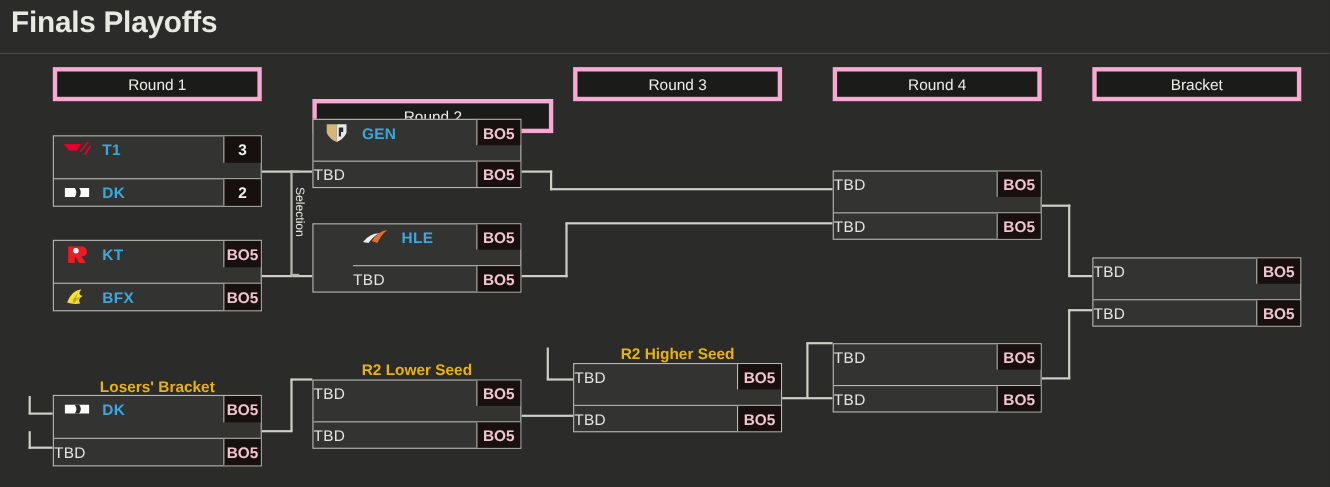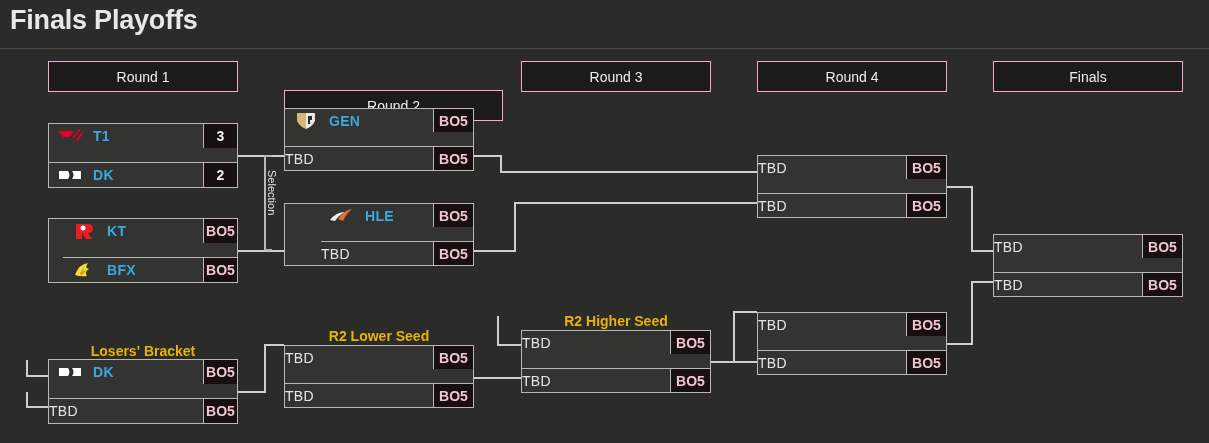--- a/index.html
+++ b/index.html
@@ -19,21 +19,21 @@
   }
   .title-rule {
     position: absolute; left: 0; top: 48px; width: 1209px; height: 1px;
     background: #4a4a47;
   }
 
   
   .round-hdr {
     position: absolute; top: 61px; height: 31px;
     background: #1b1b19;
-    border: 1px solid #f9a8d4;
+    border: 4px solid #f9a8d4;
     color: #eeeee8;
     font-size: 14px;
     display: flex; align-items: center; justify-content: center;
   }
 
   
   .match {
     position: absolute;
     border: 1px solid #b9b9b2;
     background: #333331;
@@ -109,21 +109,21 @@
 
 <div id="root">
 
   <div class="title">Finals Playoffs</div>
   <div class="title-rule"></div>
 
   <div class="round-hdr" style="left:48px;width:190px;">Round 1</div>
   <div class="round-hdr" style="left:284px;width:219px;margin-top:29px;">Round 2</div>
   <div class="round-hdr" style="left:521px;width:190px;">Round 3</div>
   <div class="round-hdr" style="left:757px;width:190px;">Round 4</div>
-  <div class="round-hdr" style="left:993px;width:190px;">Finals</div>
+  <div class="round-hdr" style="left:993px;width:190px;">Bracket</div>
 
   <div class="ln h" style="left:238px;top:155px;width:28px;"></div>
 
   <div class="ln h" style="left:238px;top:250px;width:28px;"></div>
 
   <div class="ln h" style="left:266px;top:155px;width:18px;"></div>
 
   <div class="ln h" style="left:266px;top:250px;width:18px;"></div>
 
   <div class="ln h" style="left:474px;top:155px;width:28px;"></div>
@@ -192,21 +192,21 @@
               <path d="M2 3 L24 3 L24 11 L2 11 Z" fill="#ffffff"></path>
               <path d="M11 3 Q14 7 11 11 L15 11 Q18 7 15 3 Z" fill="#2b2b29"></path>
             </svg>
         </span>
         <span class="tname">DK</span>
       </div>
       <div class="score num">2</div>
     </div>
   </div>
 
-  <div class="match" style="left:48px;top:218px;width:190px;height:65px;padding-left:14px;">
+  <div class="match" style="left:48px;top:218px;width:190px;height:65px;">
     <div class="row">
       <div class="team">
         <span class="logo">
           <svg width="24" height="18" viewBox="0 0 24 18">
               <path d="M4 2 L16 2 Q21 2 21 7 Q21 11 16 11 L20 17 L14 17 L10 11 L10 17 L4 17 Z" fill="#ec1c24"></path>
               <circle cx="11" cy="6" r="2.5" fill="#ffffff"></circle>
             </svg>
         </span>
         <span class="tname">KT</span>
       </div>

